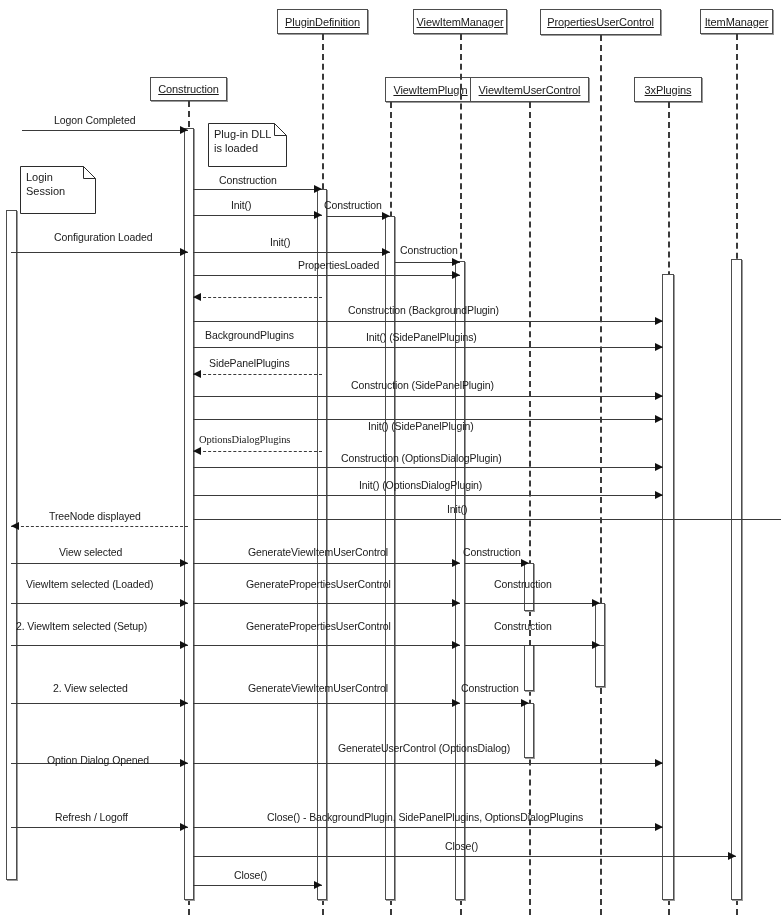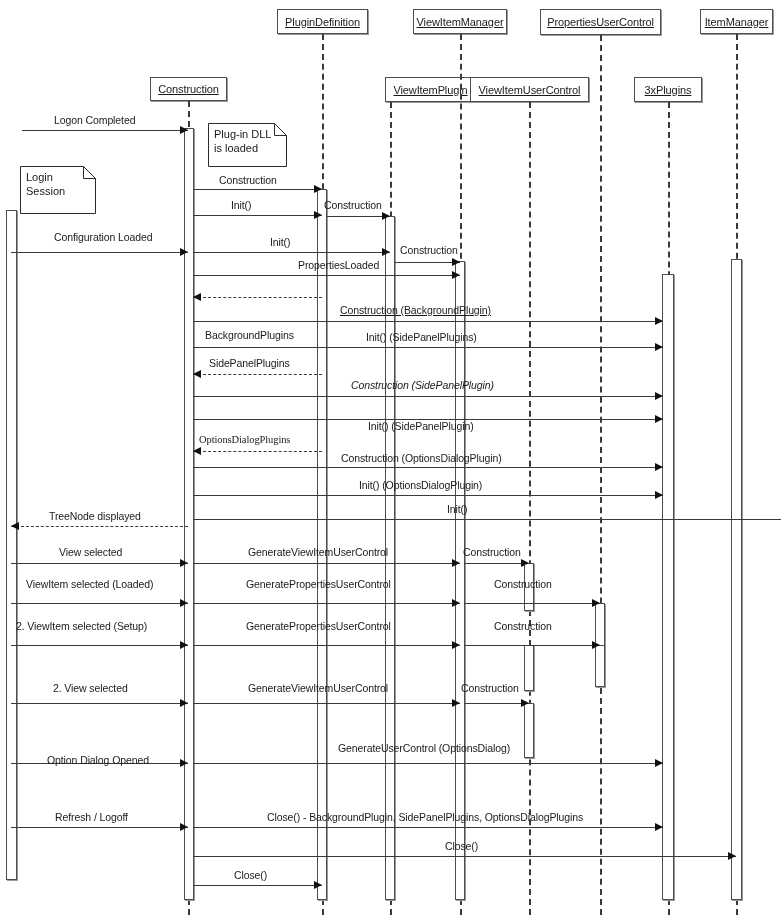--- a/index.html
+++ b/index.html
@@ -159,36 +159,36 @@
         <div class="msg-label" style="left: 286px; top: 259px; margin-left: 12px;">PropertiesLoaded</div>
       </div>
       <div>
         <div class="msg-line dashed" style="left: 193px; top: 297px; width: 129px;"></div>
         <div class="arrow-head left" style="top: 293px; left: 193px;"></div>
         <div class="msg-label" style="left: 205px; top: 281px; margin-top: 48px;">BackgroundPlugins</div>
       </div>
       <div>
         <div class="msg-line" style="left: 193px; top: 321px; width: 470px;"></div>
         <div class="arrow-head right" style="top: 317px; left: 655px;"></div>
-        <div class="msg-label" style="left: 340px; top: 304px; text-decoration: underline;">Construction (BackgroundPlugin)</div>
+        <div class="msg-label" style="left: 348px; top: 304px;">Construction (BackgroundPlugin)</div>
       </div>
       <div>
         <div class="msg-line" style="left: 193px; top: 347px; width: 470px;"></div>
         <div class="arrow-head right" style="top: 343px; left: 655px;"></div>
         <div class="msg-label" style="left: 366px; top: 331px;">Init()  (SidePanelPlugins)</div>
       </div>
       <div>
         <div class="msg-line dashed" style="left: 193px; top: 374px; width: 129px;"></div>
         <div class="arrow-head left" style="top: 370px; left: 193px;"></div>
         <div class="msg-label" style="left: 209px; top: 357px;">SidePanelPlugins</div>
       </div>
       <div>
         <div class="msg-line" style="left: 193px; top: 396px; width: 470px;"></div>
         <div class="arrow-head right" style="top: 392px; left: 655px;"></div>
-        <div class="msg-label" style="left: 351px; top: 379px; font-style: italic;">Construction (SidePanelPlugin)</div>
+        <div class="msg-label" style="left: 351px; top: 379px;">Construction (SidePanelPlugin)</div>
       </div>
       <div>
         <div class="msg-line" style="left: 193px; top: 419px; width: 470px;"></div>
         <div class="arrow-head right" style="top: 415px; left: 655px;"></div>
         <div class="msg-label" style="left: 368px; top: 420px; text-align: right;">Init()  (SidePanelPlugin)</div>
       </div>
       <div>
         <div class="msg-line dashed" style="left: 193px; top: 451px; width: 129px;"></div>
         <div class="arrow-head left" style="top: 447px; left: 193px;"></div>
         <div class="msg-label" style="left: 199px; top: 434px; font-family: Liberation Serif, serif;">OptionsDialogPlugins</div>

